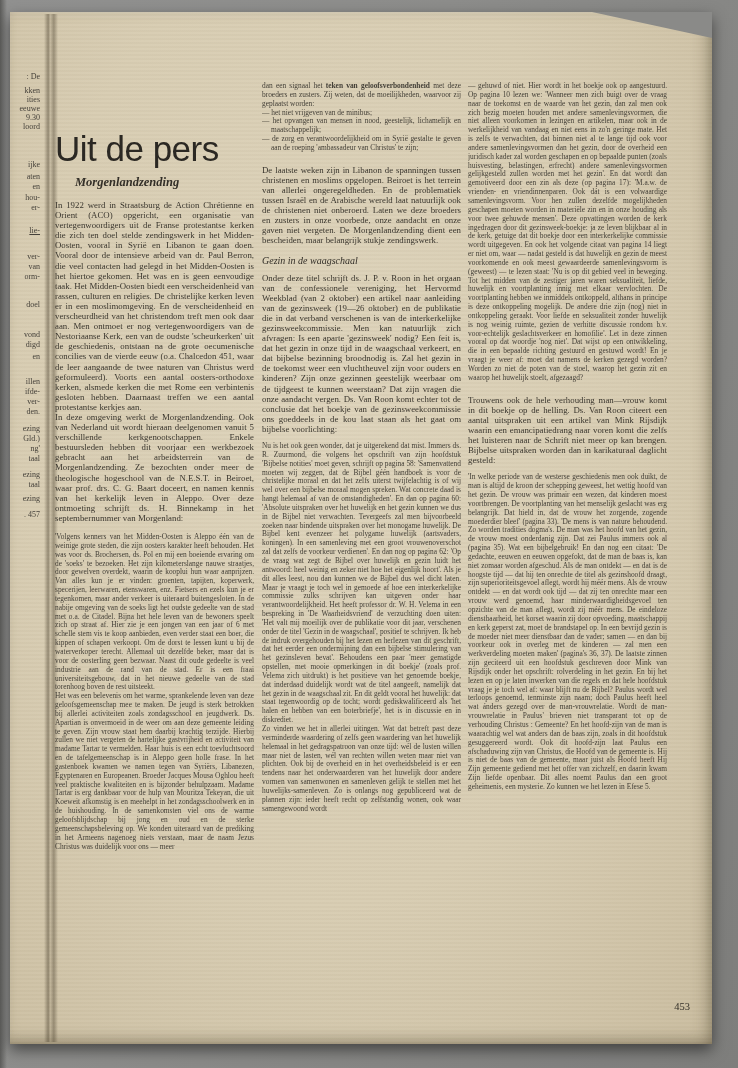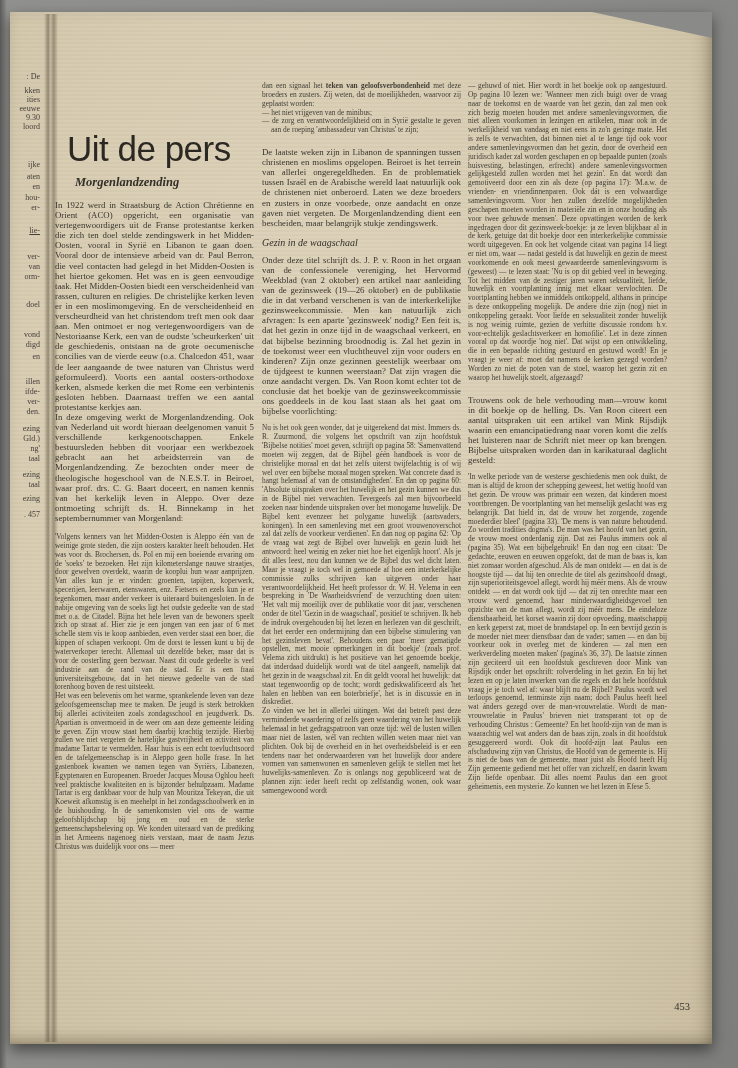--- a/index.html
+++ b/index.html
@@ -32,21 +32,21 @@
   .fragments{position:absolute;left:12px;top:62px;width:30px;height:520px;
     font-size:8px;color:#45413a;line-height:9px;}
   .fragments span{position:absolute;right:2px;white-space:nowrap;}
   
   .col{position:absolute;width:199px;color:#3a362e;overflow:hidden;}
   .col1{left:55px;top:130px;height:878px;}
   .col2{left:262px;top:82px;height:926px;}
   .col3{left:468px;top:82px;height:926px;}
   .headline{
     font-family:"Liberation Sans","DejaVu Sans",sans-serif;
-    font-size:35px;line-height:38px;font-weight:400;letter-spacing:-.5px;color:#2b2823;padding-left:12px;
+    font-size:35px;line-height:38px;font-weight:400;letter-spacing:-.5px;color:#2b2823;
   }
   .kicker{font-style:italic;font-weight:bold;font-size:12.5px;margin-top:7px;color:#332f28;padding-left:20px;}
   .body-txt{font-size:8.8px;line-height:10.1px;text-align:justify;hyphens:auto;
     -webkit-hyphens:auto;word-spacing:.2px;color:#3a362e;}
   .small-txt{font-size:7.4px;line-height:8.85px;text-align:justify;hyphens:auto;
     -webkit-hyphens:auto;color:#423e36;} .mt8{margin-top:8px;} .mt10{margin-top:10px;} .mt12{margin-top:12px;}
   .crosshead{font-style:italic;font-size:10px;margin:9px 0 7px 0;color:#332f28;}
   .hang{padding-left:9px;text-indent:-9px;}
   .bold{font-weight:bold;}
   .pagenum{position:absolute;right:48px;bottom:56px;font-size:10.5px;font-weight:normal;color:#332f28;}
@@ -106,20 +106,21 @@
   <div class="body-txt">In deze omgeving werkt de Morgenlandzending. Ook van Nederland uit wordt hieraan deelgenomen vanuit 5 verschillende kerkgenootschappen. Enkele bestuursleden hebben dit voorjaar een werkbezoek gebracht aan het arbeidsterrein van de Morgenlandzending. Ze bezochten onder meer de theologische hogeschool van de N.E.S.T. in Beiroet, waar prof. drs. C. G. Baart doceert, en namen kennis van het kerkelijk leven in Aleppo. Over deze ontmoeting schrijft ds. H. Binnekamp in het septembernummer van Morgenland:</div>
   <div class="small-txt mt10">'Volgens kenners van het Midden-Oosten is Aleppo één van de weinige grote steden, die zijn oosters karakter heeft behouden. Het was voor ds. Brochersen, ds. Pol en mij een boeiende ervaring om de 'soeks' te bezoeken. Het zijn kilometerslange nauwe straatjes, door gewelven overdekt, waarin de kooplui hun waar aanprijzen. Van alles kun je er vinden: groenten, tapijten, koperwerk, specerijen, leerwaren, etenswaren, enz. Fietsers en ezels kun je er tegenkomen, maar ander verkeer is uiteraard buitengesloten. In de nabije omgeving van de soeks ligt het oudste gedeelte van de stad met o.a. de Citadel. Bijna het hele leven van de bewoners speelt zich op straat af. Hier zie je een jongen van een jaar of 6 met schelle stem vis te koop aanbieden, even verder staat een boer, die kippen of schapen verkoopt. Om de dorst te lessen kunt u bij de waterverkoper terecht. Allemaal uit dezelfde beker, maar dat is voor de oosterling geen bezwaar. Naast dit oude gedeelte is veel industrie aan de rand van de stad. Er is een fraai universiteitsgebouw, dat in het nieuwe gedeelte van de stad torenhoog boven de rest uitsteekt.</div>
   <div class="small-txt">Het was een belevenis om het warme, sprankelende leven van deze geloofsgemeenschap mee te maken. De jeugd is sterk betrokken bij allerlei activiteiten zoals zondagsschool en jeugdwerk. Ds. Apartian is onvermoeid in de weer om aan deze gemeente leiding te geven. Zijn vrouw staat hem daarbij krachtig terzijde. Hierbij zullen we niet vergeten de hartelijke gastvrijheid en activiteit van madame Tartar te vermelden. Haar huis is een echt toevluchtsoord en de tafelgemeenschap is in Aleppo geen holle frase. In het gastenboek kwamen we namen tegen van Syriërs, Libanezen, Egyptenaren en Europeanen. Broeder Jacques Mousa Oghlou heeft veel praktische kwaliteiten en is bijzonder behulpzaam. Madame Tartar is erg dankbaar voor de hulp van Mouritza Tekeyan, die uit Koeweit afkomstig is en meehelpt in het zondagsschoolwerk en in de huishouding. In de samenkomsten viel ons de warme geloofsblijdschap bij jong en oud en de sterke gemeenschapsbeleving op. We konden uiteraard van de prediking in het Armeens nagenoeg niets verstaan, maar de naam Jezus Christus was duidelijk voor ons — meer</div>
 </div>
 
 <div class="col col2">
   <div class="small-txt">
     <span>dan een signaal het </span><span class="bold">teken van geloofsverbondenheid</span><span> met deze broeders en zusters. Zij weten, dat de moeilijkheden, waarvoor zij geplaatst worden:</span>
   </div>
   <div class="small-txt hang">— het niet vrijgeven van de minibus;</div>
+  <div class="small-txt hang">— het opvangen van mensen in nood, geestelijk, lichamelijk en maatschappelijk;</div>
   <div class="small-txt hang">— de zorg en verantwoordelijkheid om in Syrië gestalte te geven aan de roeping 'ambassadeur van Christus' te zijn;</div>
   <div class="body-txt mt12">De laatste weken zijn in Libanon de spanningen tussen christenen en moslims opgelopen. Beiroet is het terrein van allerlei ongeregeldheden. En de problematiek tussen Israël en de Arabische wereld laat natuurlijk ook de christenen niet onberoerd. Laten we deze broeders en zusters in onze voorbede, onze aandacht en onze gaven niet vergeten. De Morgenlandzending dient een bescheiden, maar belangrijk stukje zendingswerk.</div>
   <div class="crosshead">Gezin in de waagschaal</div>
   <div class="body-txt">Onder deze titel schrijft ds. J. P. v. Roon in het orgaan van de confessionele vereniging, het Hervormd Weekblad (van 2 oktober) een artikel naar aanleiding van de gezinsweek (19—26 oktober) en de publikatie die in dat verband verschenen is van de interkerkelijke gezinsweekcommissie. Men kan natuurlijk zich afvragen: Is een aparte 'gezinsweek' nodig? Een feit is, dat het gezin in onze tijd in de waagschaal verkeert, en dat bijbelse bezinning broodnodig is. Zal het gezin in de toekomst weer een vluchtheuvel zijn voor ouders en kinderen? Zijn onze gezinnen geestelijk weerbaar om de tijdgeest te kunnen weerstaan? Dat zijn vragen die onze aandacht vergen. Ds. Van Roon komt echter tot de conclusie dat het boekje van de gezinsweekcommissie ons goeddeels in de kou laat staan als het gaat om bijbelse voorlichting:</div>
   <div class="small-txt mt8">Nu is het ook geen wonder, dat je uitgerekend dat mist. Immers ds. R. Zuurmond, die volgens het opschrift van zijn hoofdstuk 'Bijbelse notities' moet geven, schrijft op pagina 58: 'Samenvattend moeten wij zeggen, dat de Bijbel géén handboek is voor de christelijke moraal en dat het zelfs uiterst twijfelachtig is of wij wel over een bijbelse moraal mogen spreken. Wat concrete daad is hangt helemaal af van de omstandigheden'. En dan op pagina 60: 'Absolute uitspraken over het huwelijk en het gezin kunnen we dus in de Bijbel niet verwachten. Tevergeefs zal men bijvoorbeeld zoeken naar bindende uitspraken over het monogame huwelijk. De Bijbel kent evenzeer het polygame huwelijk (aartsvaders, koningen). In een samenleving met een groot vrouwenoverschot zal dat zelfs de voorkeur verdienen'. En dan nog op pagina 62: 'Op de vraag wat zegt de Bijbel over huwelijk en gezin luidt het antwoord: heel weinig en zeker niet hoe het eigenlijk hoort'. Als je dit alles leest, nou dan kunnen we de Bijbel dus wel dicht laten. Maar je vraagt je toch wel in gemoede af hoe een interkerkelijke commissie zulks schrijven kan uitgeven onder haar verantwoordelijkheid. Het heeft professor dr. W. H. Velema in een bespreking in 'De Waarheidsvriend' de verzuchting doen uiten: 'Het valt mij moeilijk over de publikatie voor dit jaar, verschenen onder de titel 'Gezin in de waagschaal', positief te schrijven. Ik heb de indruk overgehouden bij het lezen en herlezen van dit geschrift, dat het eerder een ondermijning dan een bijbelse stimulering van het gezinsleven bevat'. Behoudens een paar 'meer gematigde opstellen, met mooie opmerkingen in dit boekje' (zoals prof. Velema zich uitdrukt) is het positieve van het genoemde boekje, dat inderdaad duidelijk wordt wat de titel aangeeft, namelijk dat het gezin in de waagschaal zit. En dit geldt vooral het huwelijk: dat staat tegenwoordig op de tocht; wordt gediskwalificeerd als 'het halen en hebben van een boterbriefje', het is in discussie en in diskrediet.</div>
   <div class="small-txt">Zo vinden we het in allerlei uitingen. Wat dat betreft past deze verminderde waardering of zelfs geen waardering van het huwelijk helemaal in het gedragspatroon van onze tijd: wél de lusten willen maar niet de lasten, wél van rechten willen weten maar niet van plichten. Ook bij de overheid en in het overheidsbeleid is er een tendens naar het onderwaarderen van het huwelijk door andere vormen van samenwonen en samenleven gelijk te stellen met het huwelijks-samenleven. Zo is onlangs nog gepubliceerd wat de plannen zijn: ieder heeft recht op zelfstandig wonen, ook waar samengewoond wordt</div>
 </div>
 
 <div class="col col3">
   <div class="small-txt">— gehuwd of niet. Hier wordt in het boekje ook op aangestuurd. Op pagina 10 lezen we: 'Wanneer men zich buigt over de vraag naar de toekomst en de waarde van het gezin, dan zal men ook zich bezig moeten houden met andere samenlevingsvormen, die niet alleen voorkomen in lezingen en artikelen, maar ook in de werkelijkheid van vandaag en niet eens in zo'n geringe mate. Het is zelfs te verwachten, dat binnen niet al te lange tijd ook voor andere samenlevingsvormen dan het gezin, door de overheid een juridisch kader zal worden geschapen en op bepaalde punten (zoals huisvesting, belastingen, erfrecht) andere samenlevingsvormen gelijkgesteld zullen worden met het gezin'. En dat wordt dan gemotiveerd door een zin als deze (op pagina 17): 'M.a.w. de vrienden- en vriendinnenparen. Ook dát is een volwaardige samenlevingsvorm. Voor hen zullen dezelfde mogelijkheden geschapen moeten worden in materiële zin en in onze houding als voor twee gehuwde mensen'. Deze opvattingen worden de kerk ingedragen door dit gezinsweek-boekje: ja ze leven blijkbaar al in de kerk, getuige dat dit boekje door een interkerkelijke commissie wordt uitgegeven. En ook het volgende citaat van pagina 14 liegt er niet om, waar — nadat gesteld is dat huwelijk en gezin de meest voorkomende en ook meest gewaardeerde samenlevingsvorm is (geweest) — te lezen staat: 'Nu is op dit gebied veel in beweging. Tot het midden van de zestiger jaren waren seksualiteit, liefde, huwelijk en voortplanting innig met elkaar vervlochten. De voortplanting hebben we inmiddels ontkoppeld, althans in principe is deze ontkoppeling mogelijk. De andere drie zijn (nog) niet in ontkoppeling geraakt. Voor liefde en seksualiteit zonder huwelijk is nog weinig ruimte, gezien de verhitte discussie rondom b.v. voor-echtelijk geslachtsverkeer en homofilie'. Let in deze zinnen vooral op dat woordje 'nog niet'. Dat wijst op een ontwikkeling, die in een bepaalde richting gestuurd en gestuwd wordt! En je vraagt je weer af: moet dat namens de kerken gezegd worden? Worden zo niet de poten van de stoel, waarop het gezin zit en waarop het huwelijk stoelt, afgezaagd?</div>

